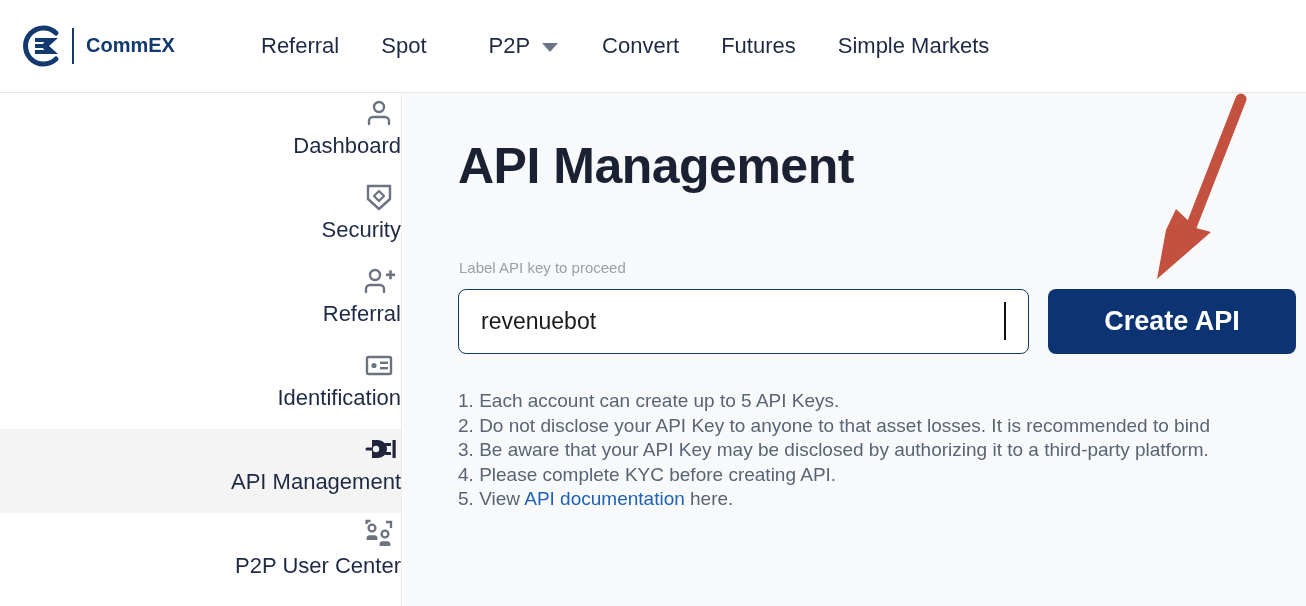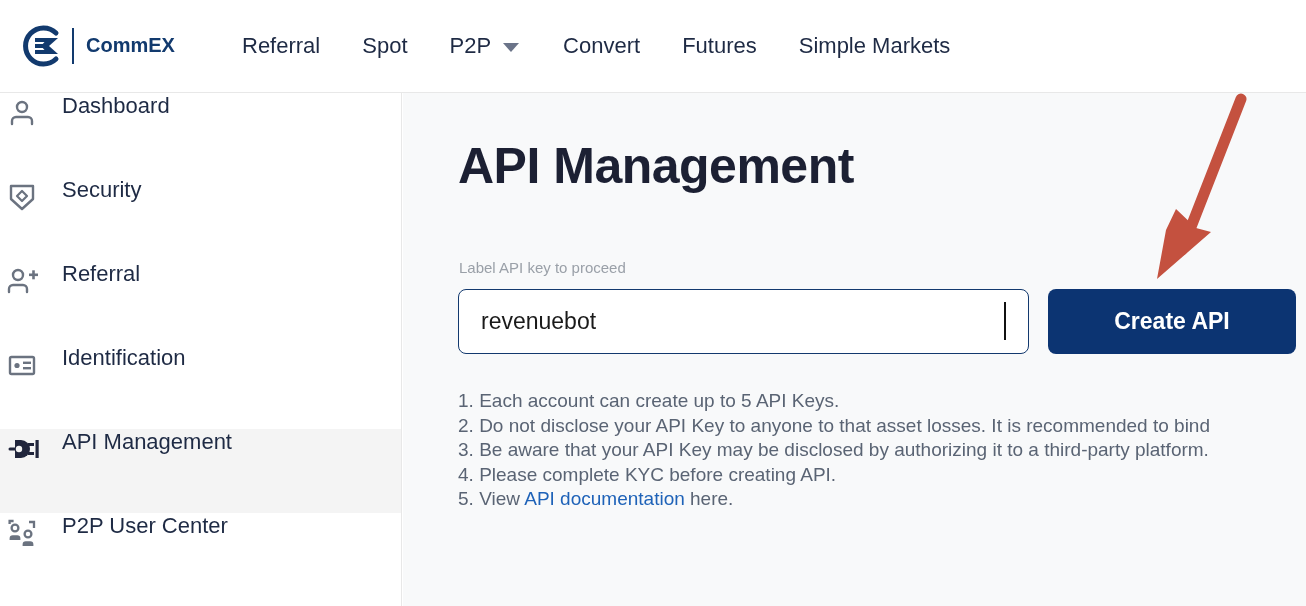--- a/index.html
+++ b/index.html
@@ -23,20 +23,21 @@
   .header {
     position: absolute;
     top: 0; left: 0;
     width: 1306px;
     height: 93px;
     background: #ffffff;
     border-bottom: 1px solid #e8e8e8;
     box-sizing: border-box;
     display: flex;
     align-items: center;
+    gap: 19px;
   }
   .logo-wrap {
     display: flex;
     align-items: center;
     margin-left: 18px;
     height: 46px;
   }
   .logo-mark { display: block; }
   .logo-divider {
     width: 2px;
@@ -54,21 +55,21 @@
   }
   .nav-item {
     display: flex;
     align-items: center;
     font-size: 22px;
     color: #1e2a44;
     margin-right: 42px;
     cursor: pointer;
     white-space: nowrap;
   }
-  .nav-item.has-caret { margin-right: 44px; }
+  .nav-item.has-caret { margin-right: 44px; margin-left: 20px; }
   .caret {
     width: 0; height: 0;
     border-left: 8px solid transparent;
     border-right: 8px solid transparent;
     border-top: 9px solid #6b7489;
     margin-left: 12px;
     margin-top: 3px;
   }
 
   
@@ -78,24 +79,25 @@
     width: 402px;
     height: 513px;
     background: #ffffff;
     border-right: 1px solid #e8e8e8;
     box-sizing: border-box;
   }
   .side-item {
     position: relative;
     height: 84px;
     display: flex;
-    align-items: flex-start;
-    padding-left: 0;
+    align-items: flex-end;
+    padding-left: 24px;
     box-sizing: border-box;
     cursor: pointer;
+    flex-direction: column;
   }
   .side-item.active { background: #f4f4f4; }
   .side-icon {
     width: 44px;
     height: 40px;
     display: flex;
     align-items: center;
     justify-content: center;
     flex: 0 0 auto;
   }
@@ -161,21 +163,21 @@
     position: absolute;
     left: 645px;
     top: 196px;
     width: 248px;
     height: 65px;
     background: #0c3472;
     color: #ffffff;
     border: none;
     border-radius: 8px;
     font-family: "Liberation Sans", sans-serif;
-    font-size: 23px;
+    font-size: 27px;
     font-weight: bold;
     cursor: pointer;
   }
   .notes {
     position: absolute;
     left: 55px;
     top: 296px;
     width: 860px;
     font-size: 19px;
     color: #5a6474;

